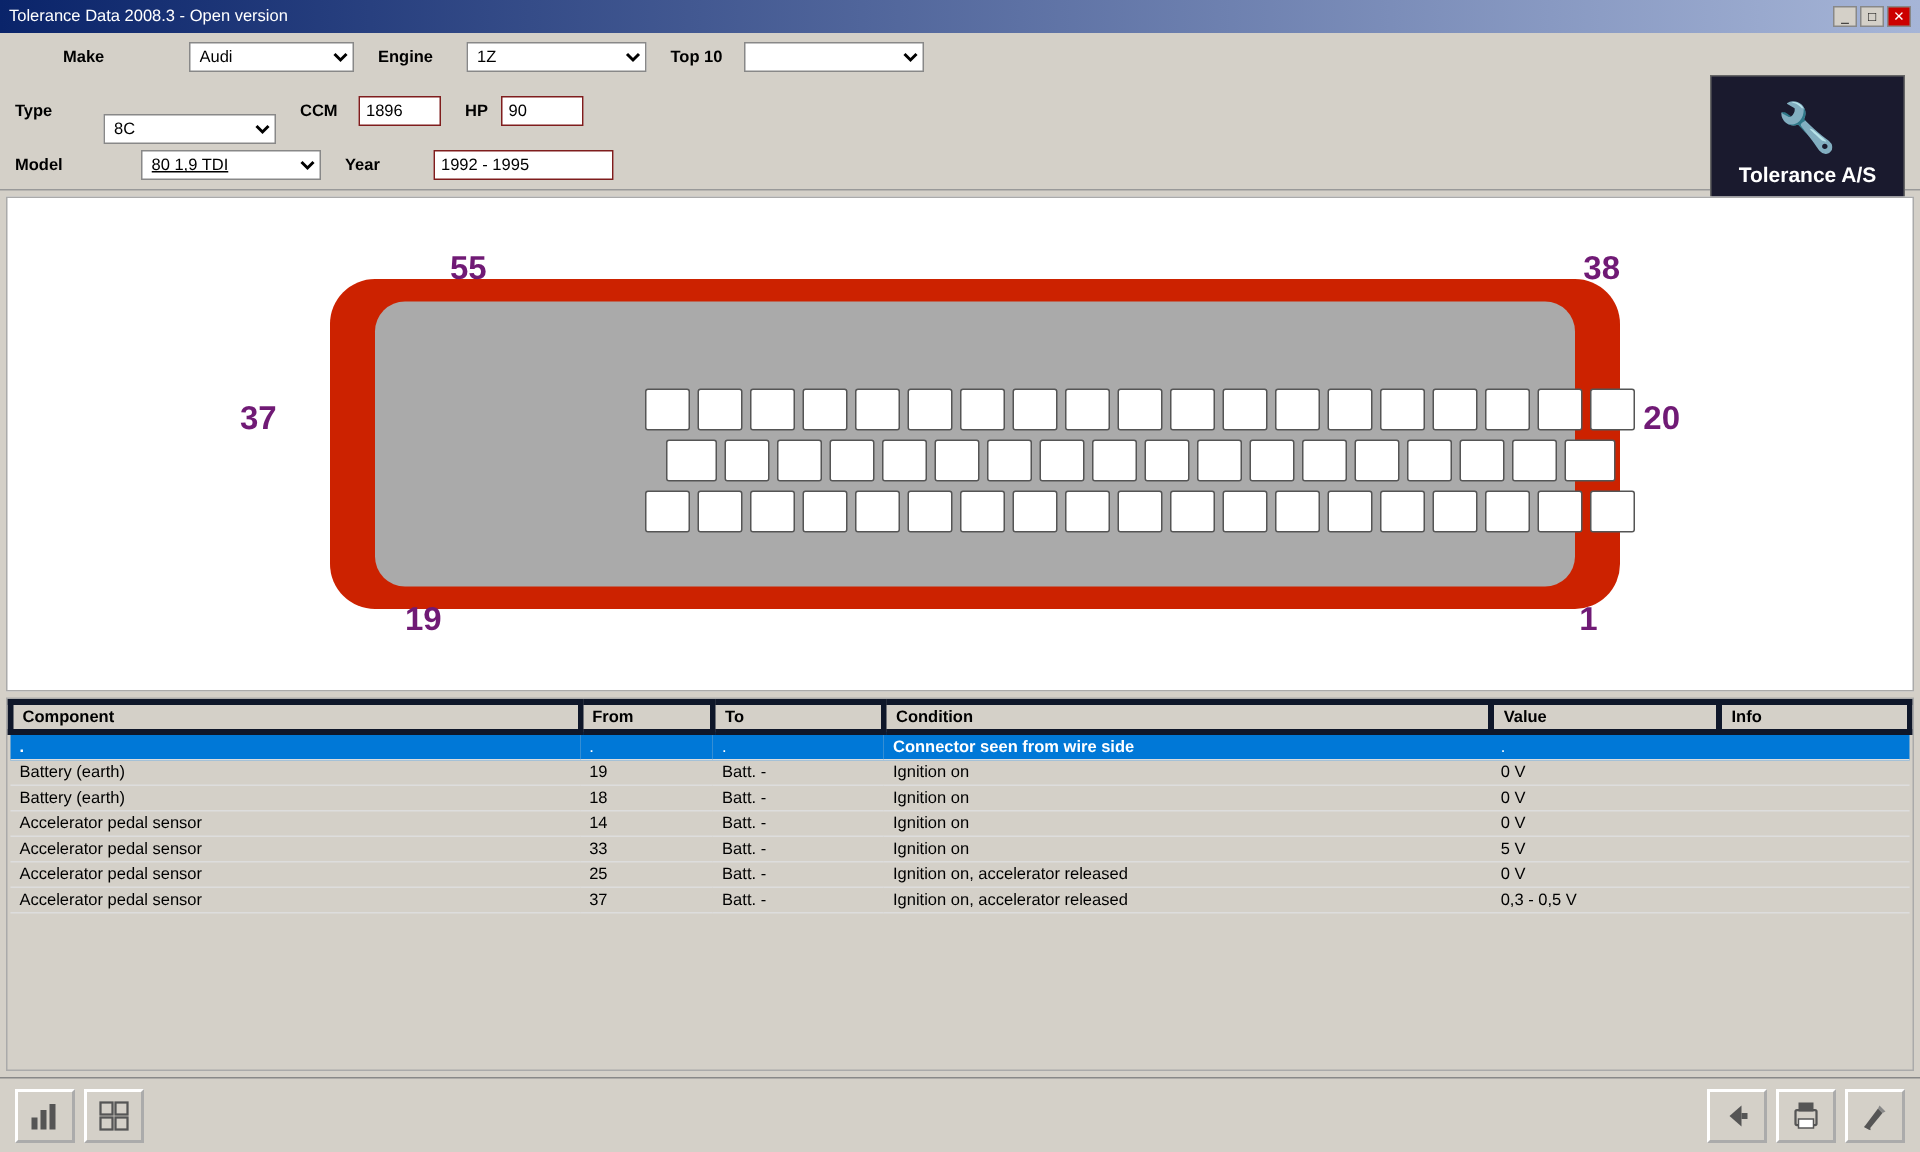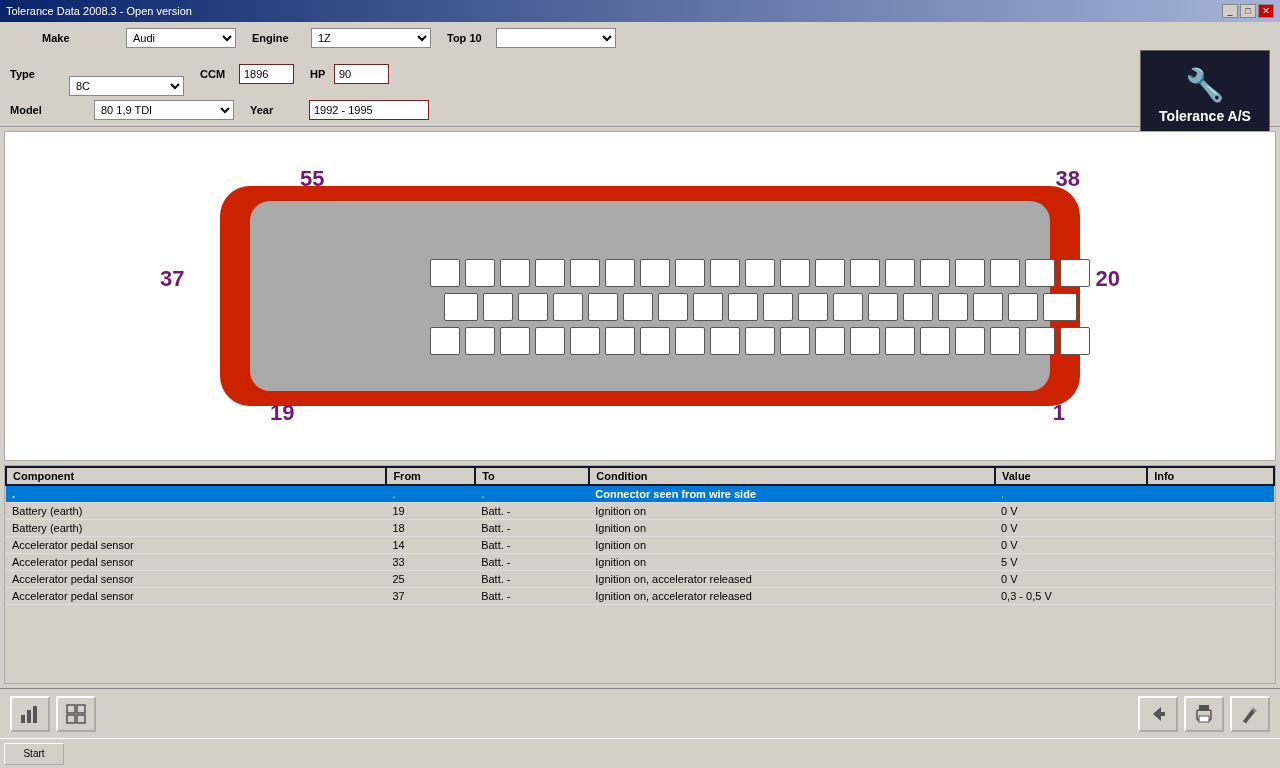--- a/index.html
+++ b/index.html
@@ -144,21 +144,21 @@
     .table-container {
       margin: 0 4px 4px 4px;
       border: 1px solid #aaa;
       flex: 1;
       overflow-y: auto;
       position: relative;
     }
     table { width: 100%; border-collapse: collapse; font-size: 11px; }
     thead th {
       background: #d4d0c8;
-      border: 2px solid #0f172a;
+      border: 4px solid #0f172a;
       padding: 2px 6px;
       text-align: left;
       font-weight: bold;
       position: sticky; top: 0;
     }
     tbody td {
       border-bottom: 1px solid #ddd;
       padding: 2px 6px;
     }
     tr.highlight td { background: #0078d7; color: white; }
@@ -273,21 +273,21 @@
       <div class="field-group">
         <span class="field-label" style="min-width:20px;">HP</span>
         <input class="field-input" style="width: 55px;" value="90" readonly="">
       </div>
     </div>
 
     <div style="display:flex; gap:16px; align-items:center;">
       <div class="field-group">
         <span class="field-label" style="min-width:80px;">Model</span>
         <div class="select-with-arrow">
-          <select class="field-select" style="width:140px;">
+          <select class="field-select" style="width:120px;text-decoration:underline;">
             <option>80 1,9 TDI</option>
           </select>
         </div>
       </div>
       <div class="field-group">
         <span class="field-label" style="min-width:55px;">Year</span>
         <input class="field-input" style="width: 120px;" value="1992 - 1995" readonly="">
       </div>
     </div>
 
@@ -492,17 +492,14 @@
       <button class="footer-btn" title="Edit">
         <svg width="22" height="22" viewBox="0 0 22 22">
           <path d="M4 18 L13 6 L16 9 L7 20 Z" fill="#555"></path>
           <path d="M14 4 L18 8 L16 9 L13 6 Z" fill="#888"></path>
           <line x1="4" y1="18" x2="8" y2="20" stroke="#555" stroke-width="1"></line>
         </svg>
       </button>
     </div>
   </div>
 
-  <div class="taskbar">
-    <button class="taskbar-btn">Start</button>
-  </div>
 
 </div>
 
 </body></html>

